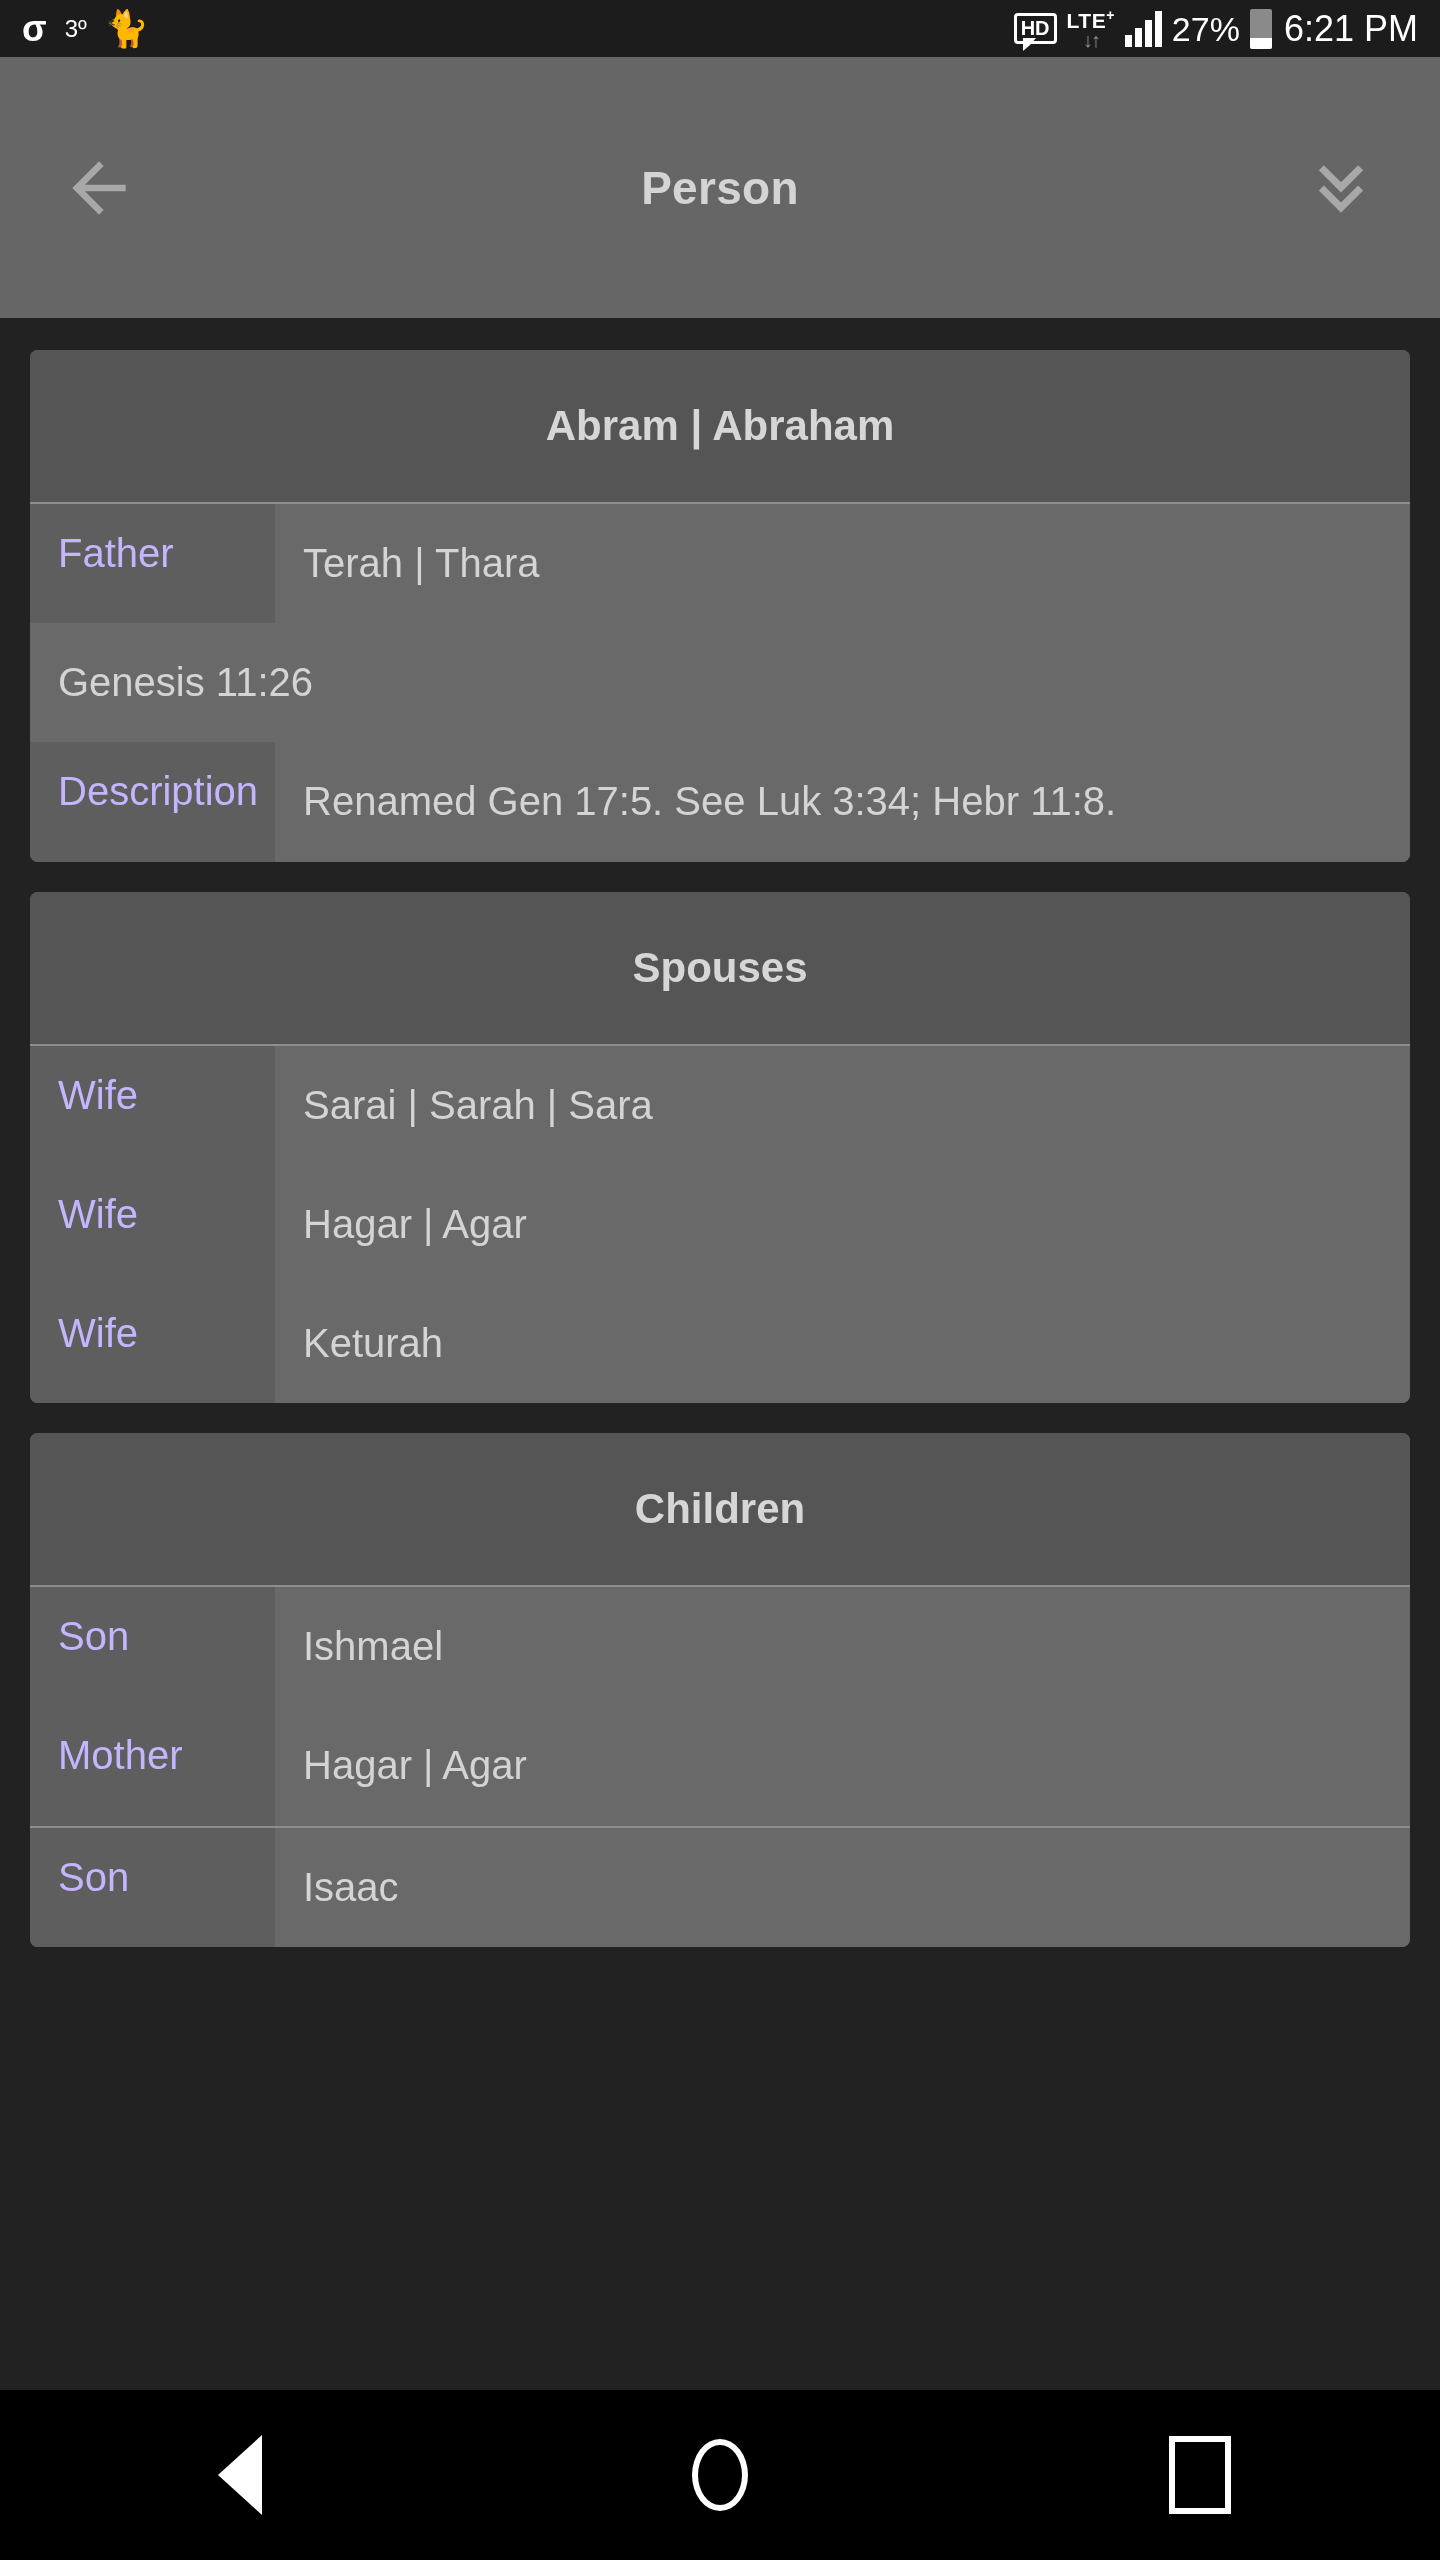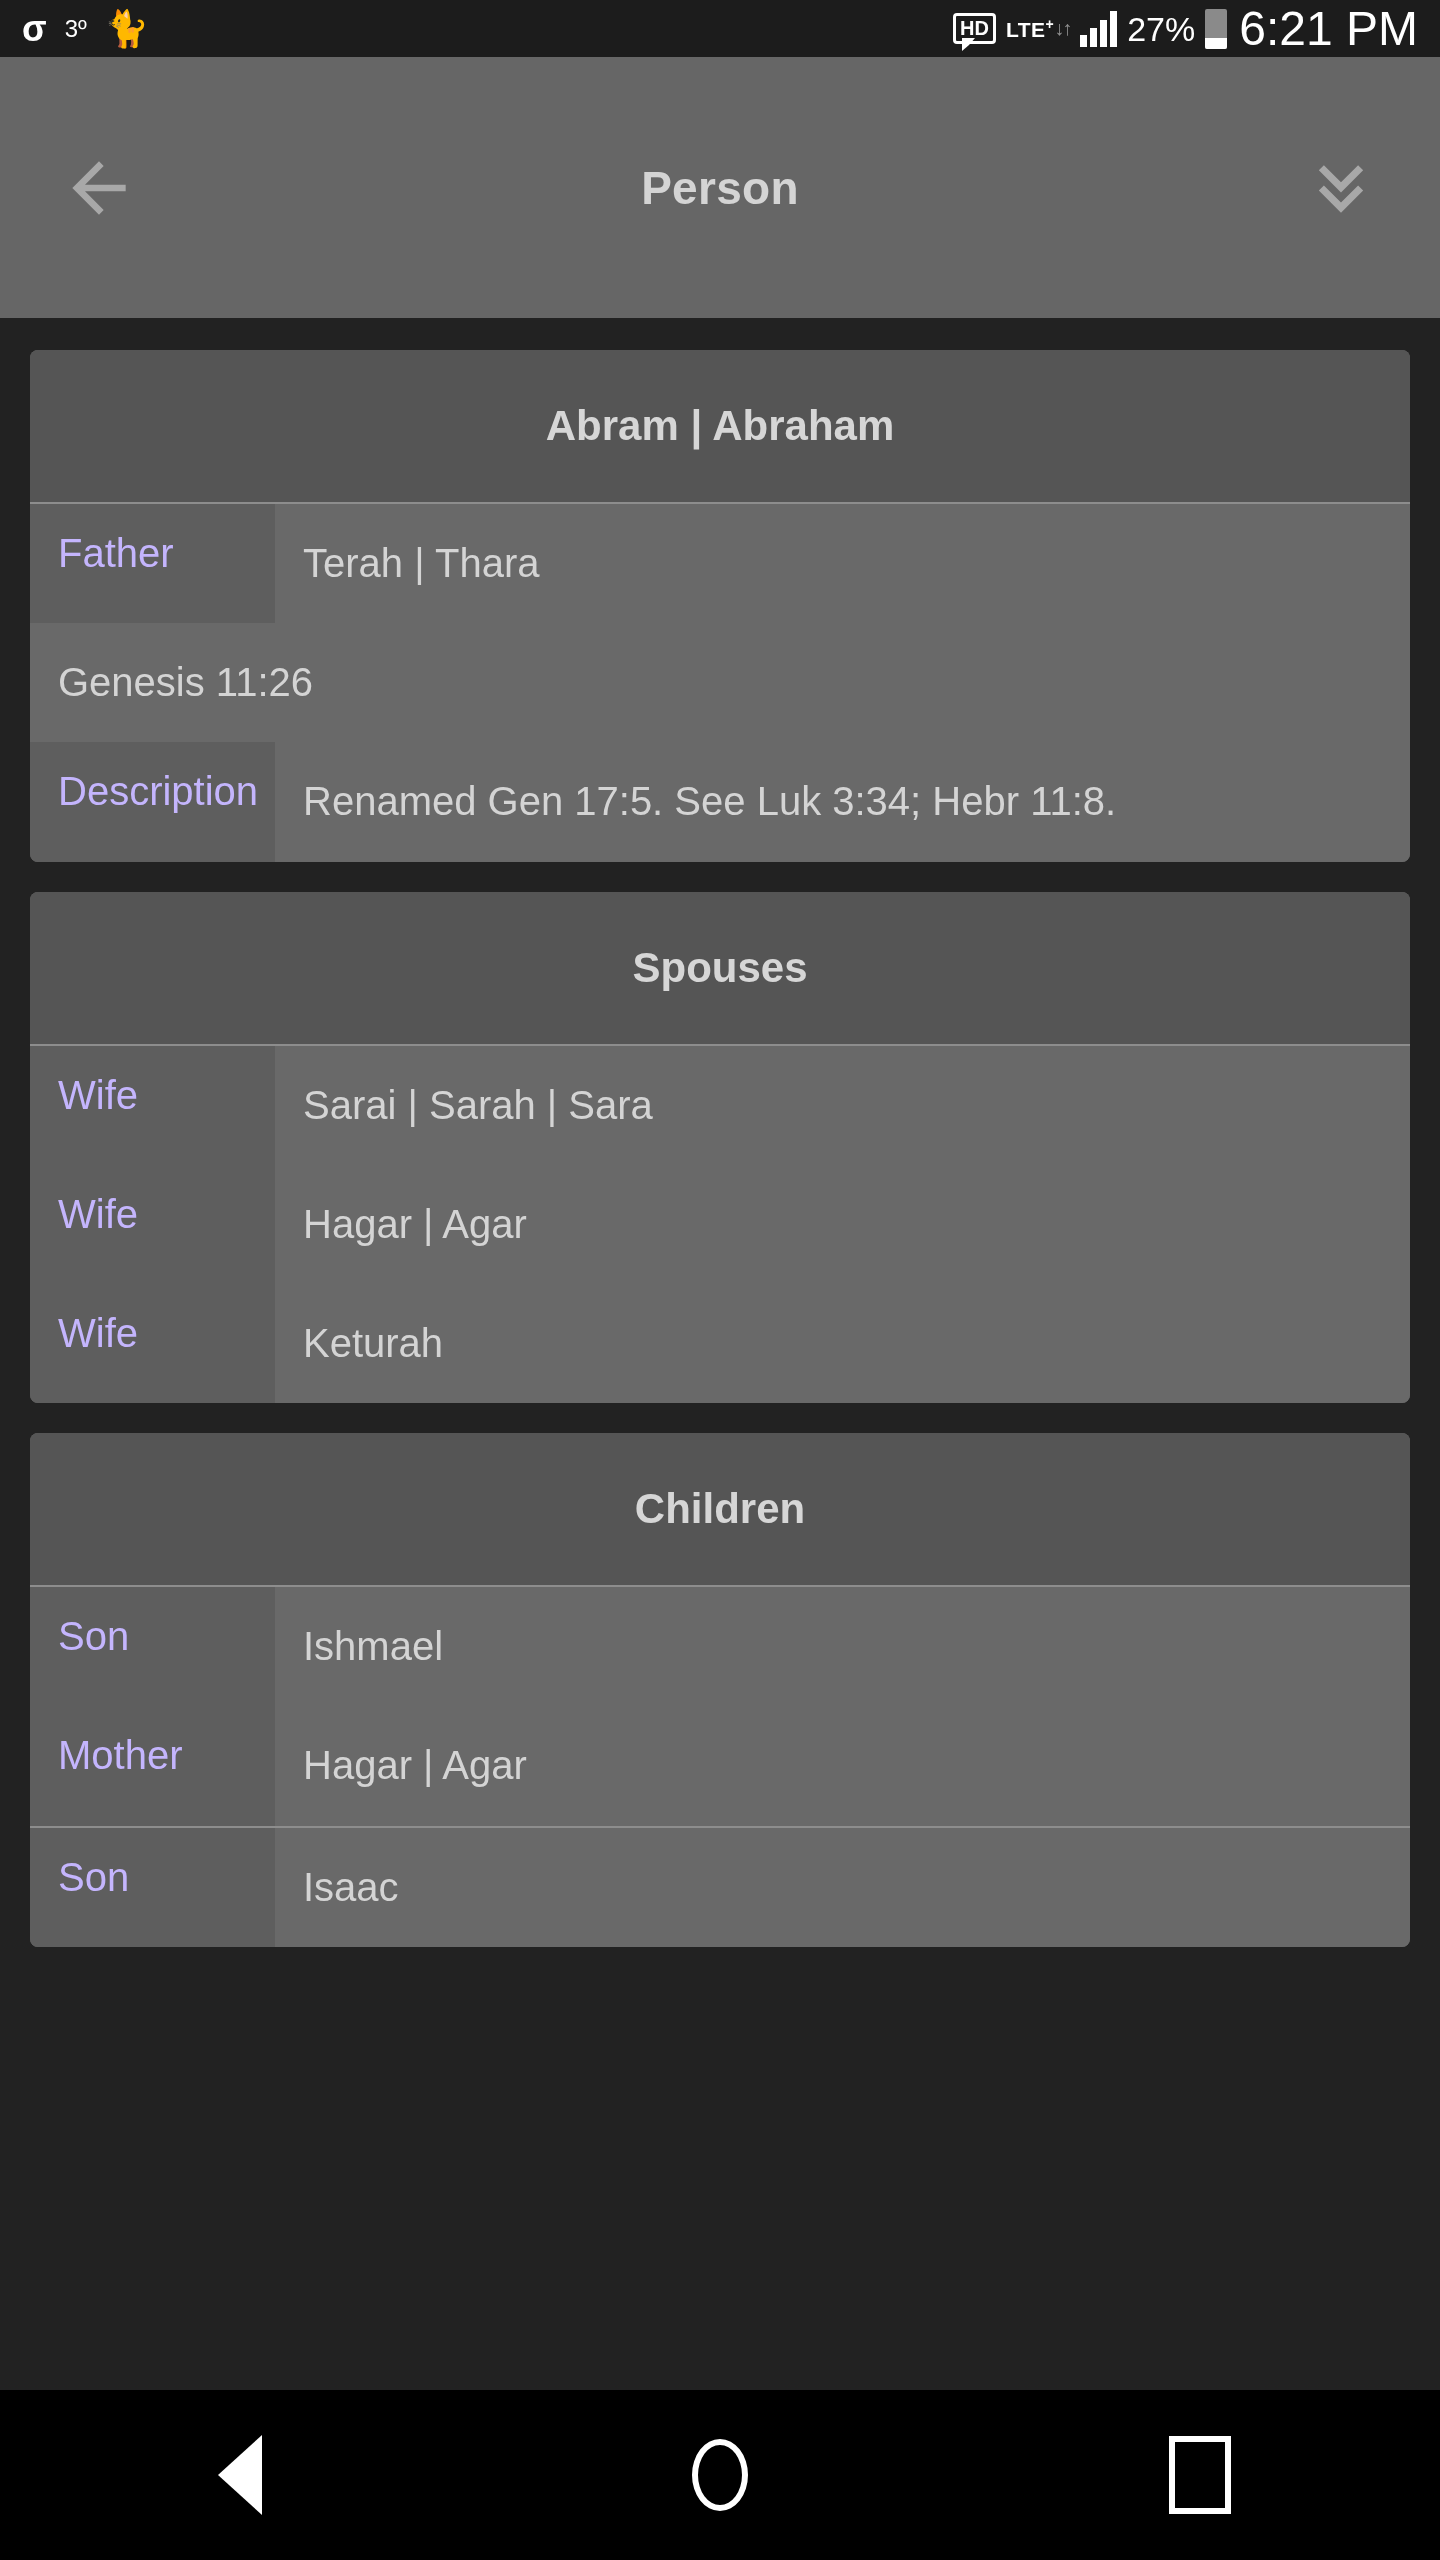--- a/index.html
+++ b/index.html
@@ -82,20 +82,21 @@
     position: absolute;
     left: 6px; bottom: -10px;
     width: 0; height: 0;
     border-left: 7px solid #fff;
     border-top: 7px solid #fff;
     border-right: 6px solid transparent;
     border-bottom: 6px solid transparent;
   }
   .sb-lte {
     display: flex;
+    flex-direction: column;
     align-items: center;
     line-height: 1;
   }
   .sb-lte .lbl {
     color: #fff;
     font-size: 21px;
     font-weight: bold;
     letter-spacing: .5px;
   }
   .sb-lte .arrows {
@@ -144,21 +145,21 @@
   }
   .sb-battery .fill {
     position: absolute;
     bottom: 0; left: 0;
     width: 100%;
     height: 27%;
     background: #ffffff;
   }
   .sb-time {
     color: #ffffff;
-    font-size: 48px;
+    font-size: 36px;
     font-weight: 500;
     line-height: 1;
     margin-left: 2px;
   }
 
   
   .app-bar {
     position: absolute;
     top: 57px; left: 0;
     width: 1440px;

